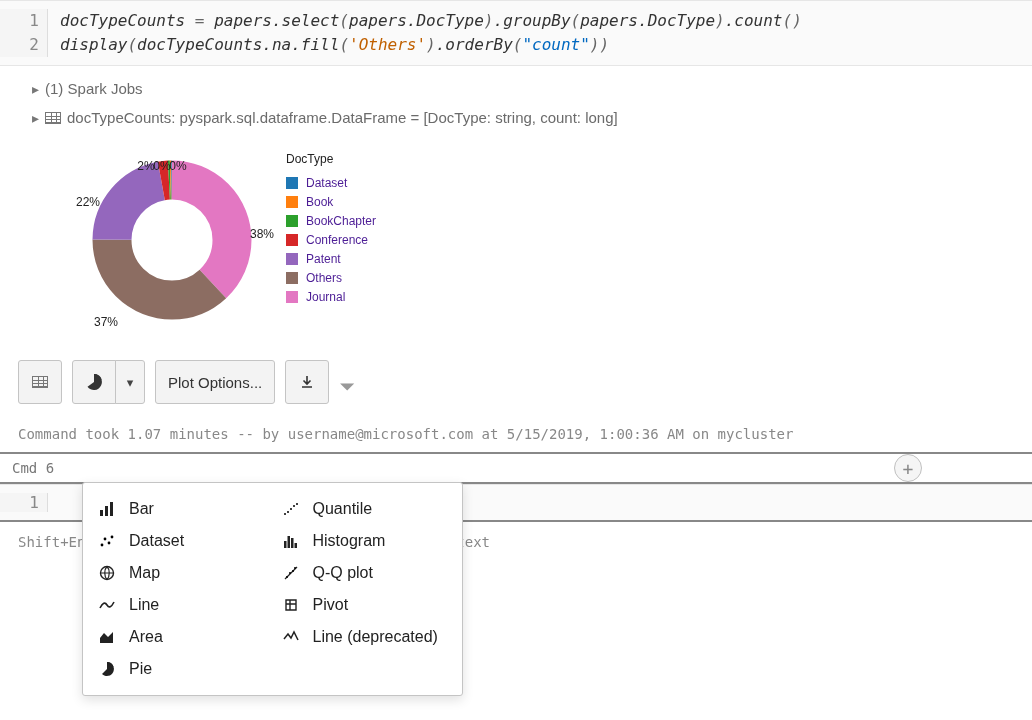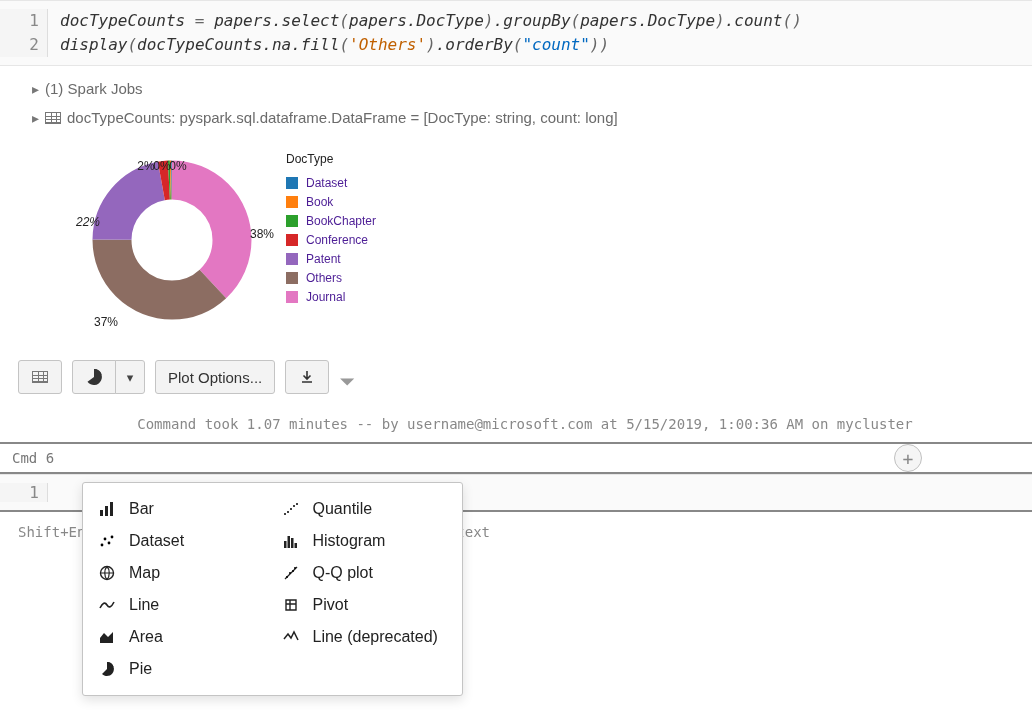--- a/index.html
+++ b/index.html
@@ -81,21 +81,21 @@
   .chart-title { font-size: 12px; font-weight: 400; margin-bottom: 10px; color:#222; }
   .legend-row { display:flex; align-items:center; gap:8px; font-size:12px; color:#4c1d95; margin: 5px 0; }
   .swatch { width:12px; height:12px; display:inline-block; }
 
   
   .toolbar { display:flex; align-items:center; gap:10px; margin: 30px 0 0 18px; padding-bottom: 8px; }
   .btn {
     border: 1px solid #c4c4c4;
     background: #f3f3f3;
     border-radius: 3px;
-    height: 34px;
+    height: 44px;
     display:inline-flex;
     align-items:center;
     justify-content:center;
     padding: 0 12px;
     font-size: 15px;
     color:#333;
     cursor: pointer;
   }
   .btn-group { display:inline-flex; }
   .btn-group .btn:first-child { border-radius: 3px 0 0 3px; }
@@ -104,21 +104,20 @@
   .caret-down::after { content:"▾"; color:#444; font-size:13px;}
   .resize-glyph { color:#999; margin-left:4px; font-size:13px; transform: rotate(45deg); }
 
   
   .cell-footer {
     margin: 10px 0 0 18px;
     font-family: "Menlo","Consolas",monospace;
     font-size: 14px;
     color: #888;
     padding: 4px 0 10px 0;
-    text-align: center;
   }
 
   
   .cmd-row {
     border-top: 2px solid #888;
     border-bottom: 2px solid #888;
     display:flex;
     align-items:center;
     padding: 6px 12px;
     color:#777;
@@ -214,21 +213,21 @@
         <circle cx="60" cy="60" r="40" fill="none" stroke="#d62728" stroke-width="26" stroke-dasharray="5.0 251.33" stroke-dashoffset="-243.8"></circle>
 
         <circle cx="60" cy="60" r="40" fill="none" stroke="#2ca02c" stroke-width="26" stroke-dasharray="1.0 251.33" stroke-dashoffset="-248.8"></circle>
 
         <circle cx="60" cy="60" r="40" fill="none" stroke="#ff7f0e" stroke-width="26" stroke-dasharray="0.75 251.33" stroke-dashoffset="-249.8"></circle>
 
         <circle cx="60" cy="60" r="40" fill="none" stroke="#1f77b4" stroke-width="26" stroke-dasharray="0.75 251.33" stroke-dashoffset="-250.55"></circle>
       </svg>
       <div class="donut-label" style="left:180px; top:84px;">38%</div>
       <div class="donut-label" style="left:24px; top:172px;">37%</div>
-      <div class="donut-label" style="left:6px; top:72px;font-style:italic;">22%</div>
+      <div class="donut-label" style="left:6px; top:52px;">22%</div>
       <div class="donut-label" style="left:64px; top:16px;">2%</div>
       <div class="donut-label" style="left:80px; top:16px;">0%</div>
       <div class="donut-label" style="left:96px; top:16px;">0%</div>
     </div>
     <div class="legend-col">
       <div class="chart-title">DocType</div>
       <div class="legend-row">
           <span class="swatch" style="background:#1f77b4"></span>
           <span>Dataset</span>
         </div>

